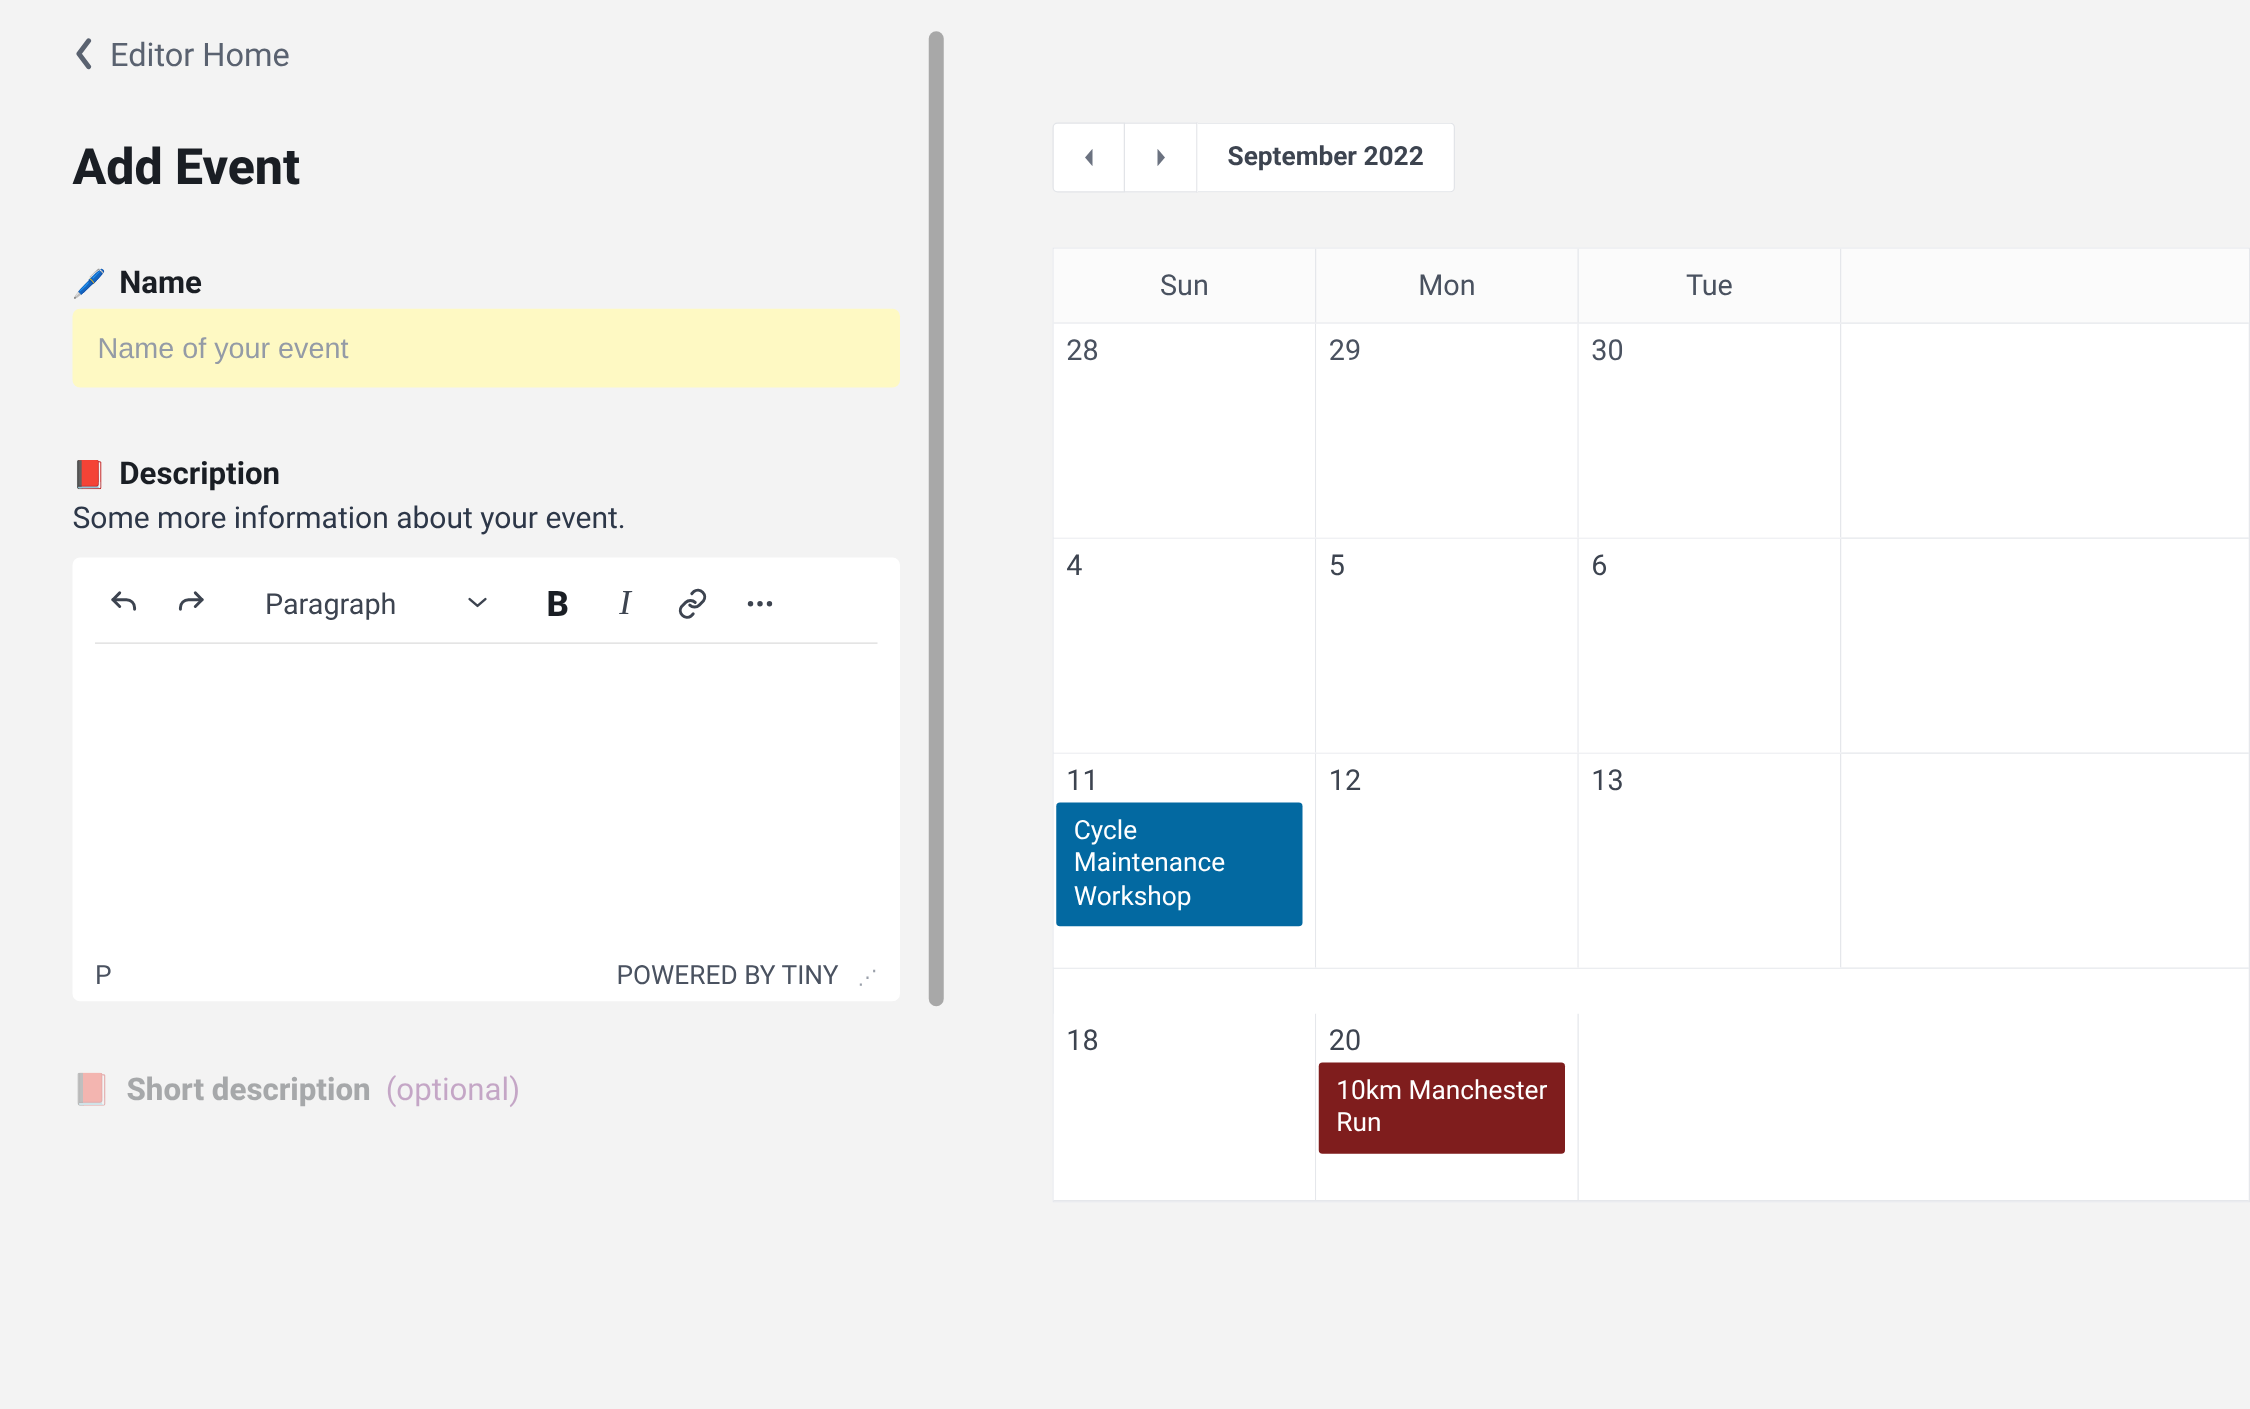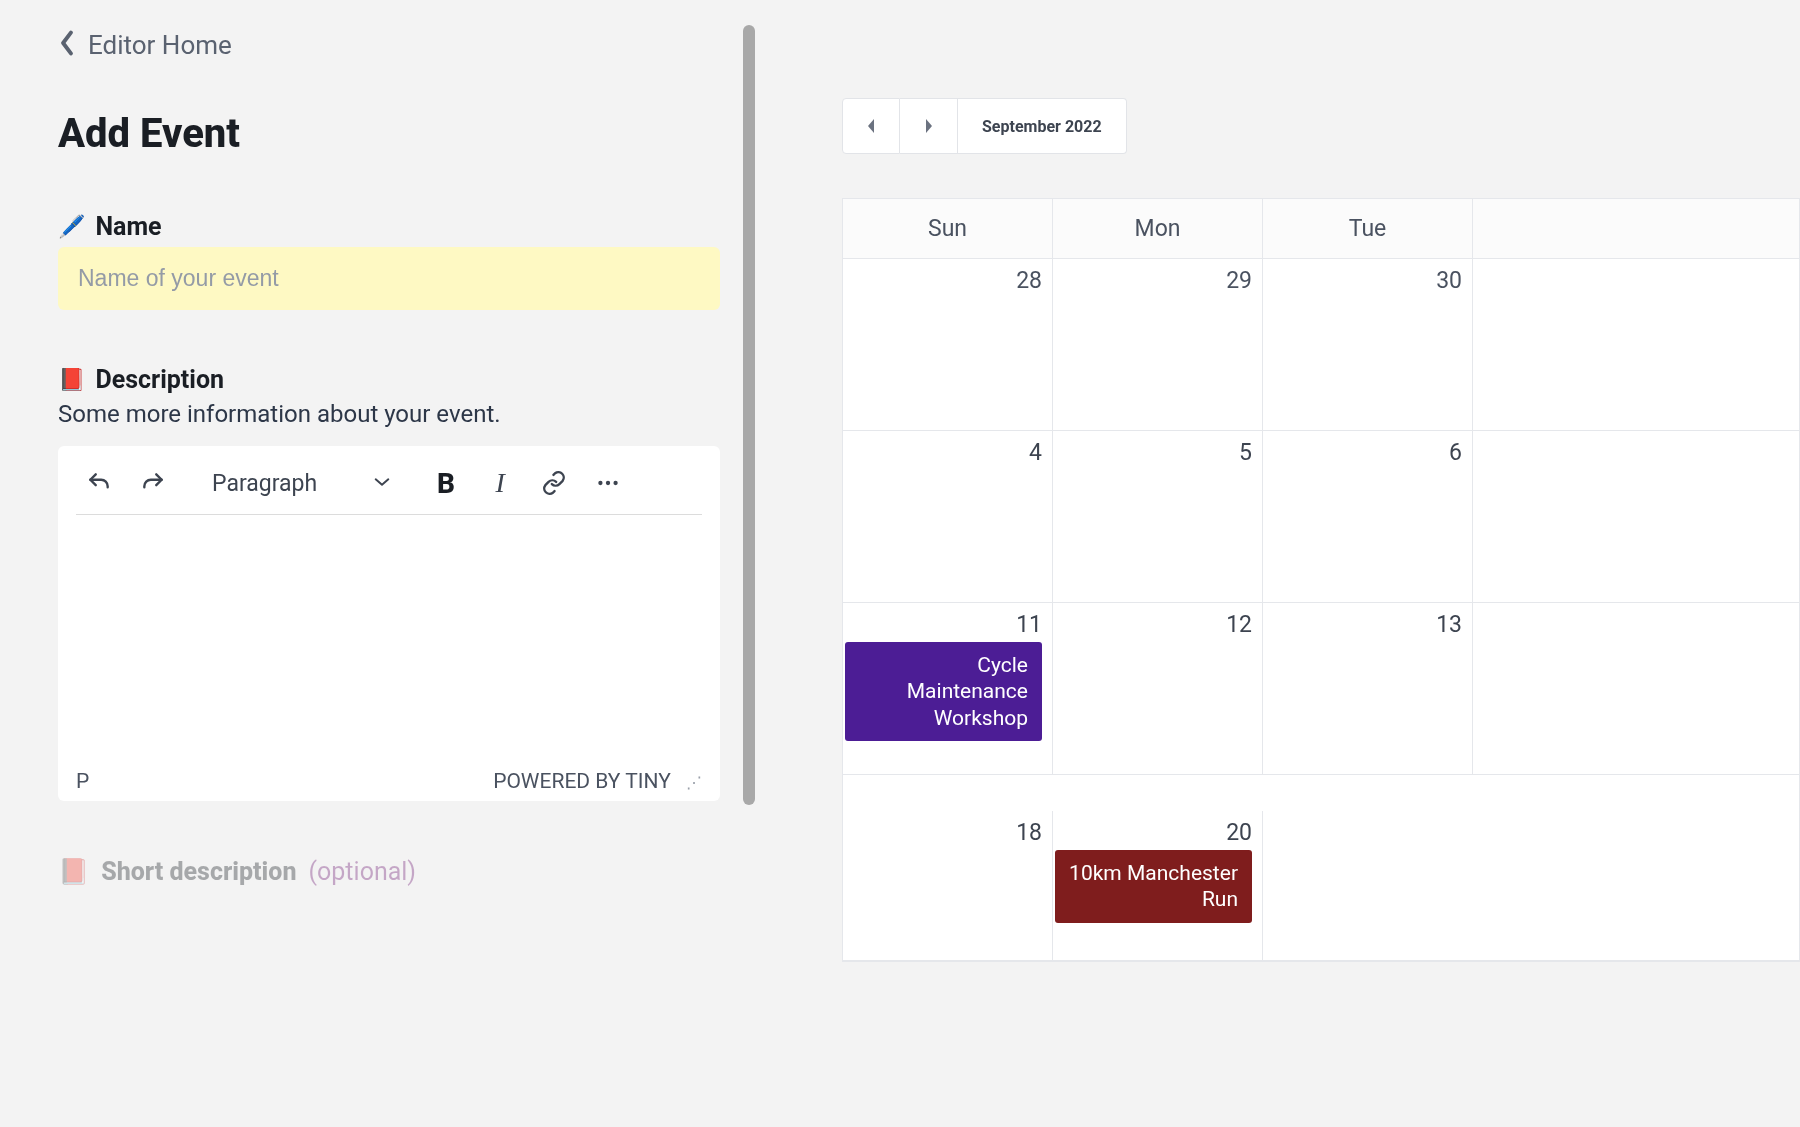--- a/index.html
+++ b/index.html
@@ -164,21 +164,21 @@
     .cal-nav-btn:first-child { border-radius: 4px 0 0 4px; }
     .cal-nav-btn svg { width: 14px; height: 18px; }
     .cal-title {
       background: #fff;
       border: 1px solid #e2e4e8;
       border-left: none;
       border-radius: 0 4px 4px 0;
       padding: 0 24px;
       display: flex;
       align-items: center;
-      font-size: 16px;
+      font-size: 21px;
       font-weight: 700;
       color: #3d4450;
     }
     .cal-grid {
       display: flex;
       flex-direction: column;
       border: 1px solid #e5e7eb;
       background: #fff;
     }
     .cal-dayrow {
@@ -191,21 +191,20 @@
       text-align: center;
       padding: 16px 0;
       font-size: 23px;
       color: #4a5260;
       border-right: 1px solid #e5e7eb;
     }
     .cal-row {
       display: flex;
       height: 172px;
       border-bottom: 1px solid #e5e7eb;
-      text-align: right;
     }
     .cal-cell {
       flex: 0 0 210px;
       border-right: 1px solid #e5e7eb;
       padding: 8px 10px;
       position: relative;
       background: #fff;
     }
     .cal-date {
       font-size: 23px;
@@ -214,21 +213,21 @@
     .cal-cell.other-month .cal-date { color: #4a5260; }
     .event-chip {
       margin-top: 4px;
       margin-left: -8px;
       padding: 10px 14px;
       font-size: 21px;
       color: #fff;
       border-radius: 3px;
       line-height: 1.25;
     }
-    .chip-purple { background: #4c1d95; }
+    .chip-purple { background: #0369a1; }
     .chip-green { background: #7f1d1d; }
   </style>
 </head>
 <body>
 
 <div class="left-panel">
   <div class="scroll-track"></div>
 
   <div class="breadcrumb">
     <span>

